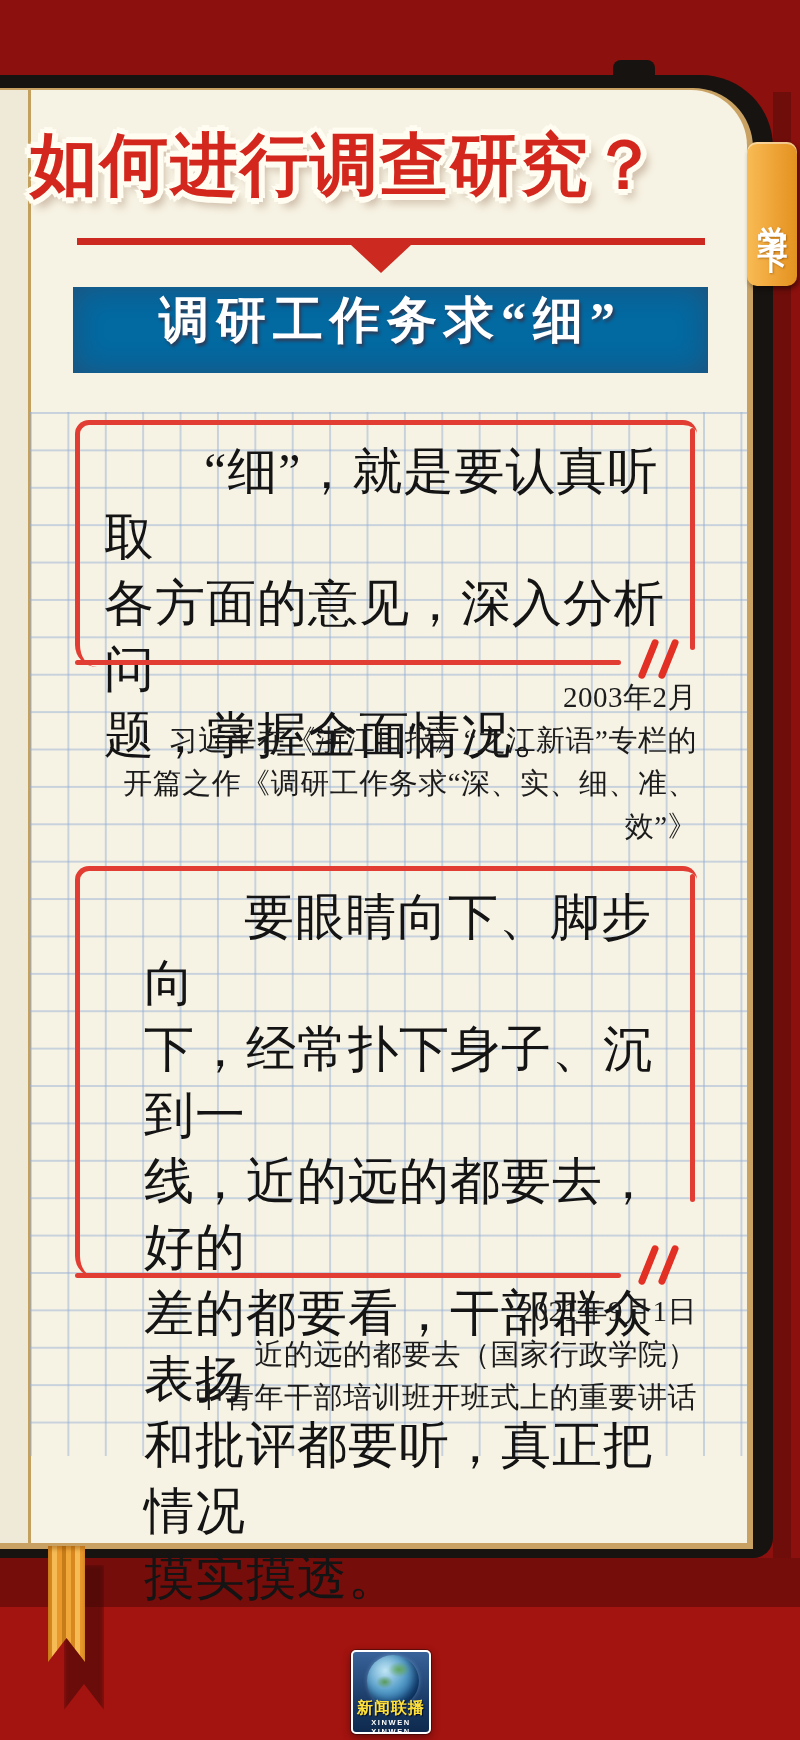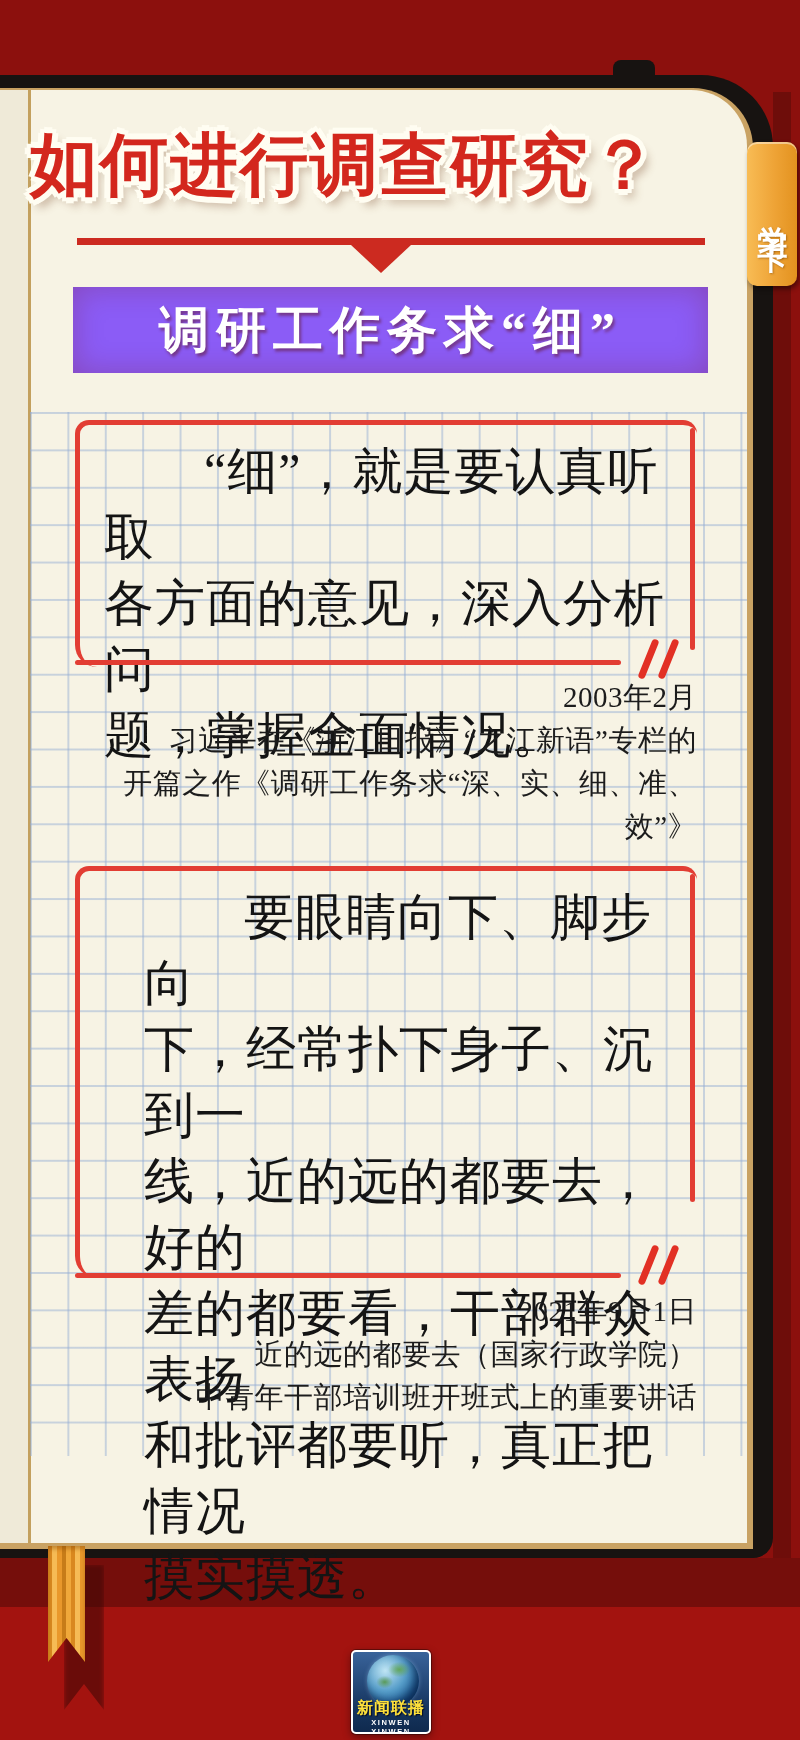--- a/index.html
+++ b/index.html
@@ -40,22 +40,22 @@
      font-size:68px; font-weight:900; color:#d3271d; letter-spacing:2px;
      text-shadow:
        -4px -4px 0 #fffdf2, 0 -4px 0 #fffdf2, 4px -4px 0 #fffdf2,
        -4px  0   0 #fffdf2, 4px  0   0 #fffdf2,
        -4px  4px 0 #fffdf2, 0  4px 0 #fffdf2, 4px 4px 0 #fffdf2,
        -6px 0 0 #fffdf2, 6px 0 0 #fffdf2, 0 6px 0 #fffdf2, 0 -6px 0 #fffdf2,
        6px 8px 10px rgba(120,70,40,.45); }
   .divider { position:absolute; left:77px; top:238px; width:628px; height:7px; background:#cc2a20; }
   .divider-triangle { position:absolute; left:351px; top:245px; width:0; height:0;
      border-left:30px solid transparent; border-right:30px solid transparent; border-top:28px solid #cc2a20; }
-  .banner { position:absolute; left:73px; top:287px; width:635px; height:86px; background:#8b5cf6;
-     display:flex; align-items:center; justify-content:center; box-shadow:inset 0 0 30px rgba(120,10,8,.25); }
+  .banner { position:absolute; left:73px; top:287px; width:635px; height:86px; background:#0369a1;
+     display:flex; justify-content:center; box-shadow:inset 0 0 30px rgba(120,10,8,.25); }
   .banner-label { color:#fff; font-size:50px; font-weight:bold; letter-spacing:7px;
      text-shadow:2px 3px 3px rgba(90,10,8,.45); }
 
   
   .grid { position:absolute; left:30px; top:412px; width:717px; height:1044px;
      background-image:
        linear-gradient(to right, rgba(148,173,212,.48) 1.6px, transparent 1.6px),
        linear-gradient(to bottom, rgba(148,173,212,.48) 1.6px, transparent 1.6px);
      background-size:37.4px 37.4px; }
 

